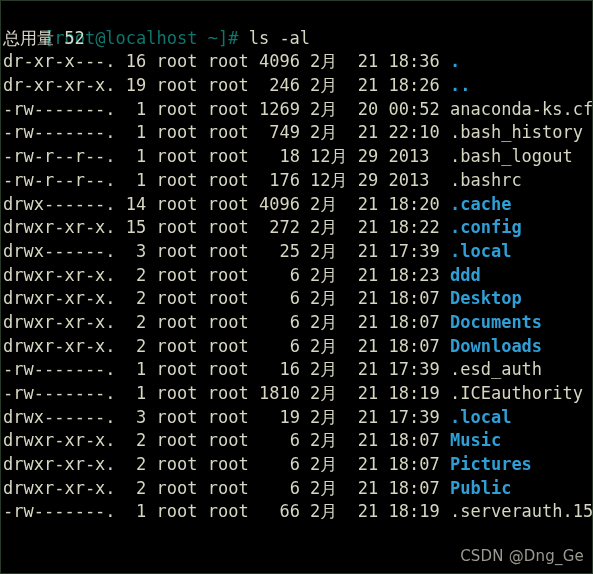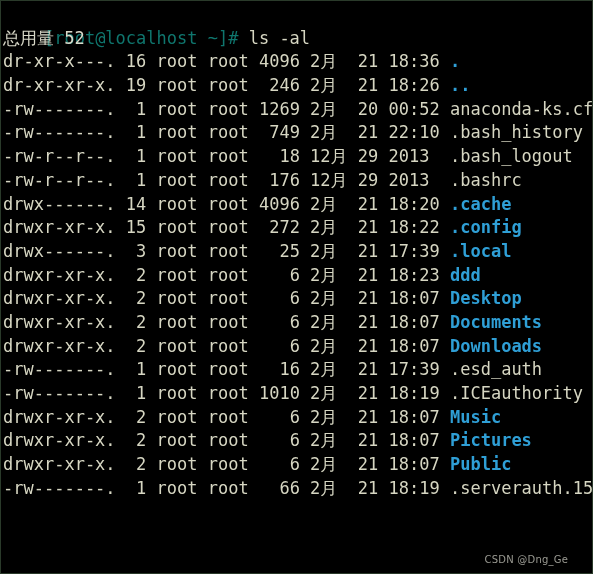--- a/index.html
+++ b/index.html
@@ -31,25 +31,25 @@
     color: #d8d8c8;
     letter-spacing: 0px;
   }
   .seg { white-space: pre; }
   .c-default { color: #d6d6c2; }
   .c-prompt  { color: #0f766e; }
   .c-dir     { color: #2f9fd6; font-weight: bold; }
   .c-file    { color: #d6d6c2; }
   #watermark {
     position: absolute;
-    right: 24px;
+    right: 8px;
     bottom: 8px;
     color: #9a9a92;
     font-family: "DejaVu Sans", "Liberation Sans", sans-serif;
-    font-size: 10px;
+    font-size: 15px;
     letter-spacing: 0.2px;
   }
 </style>
 </head>
 <body>
 
 <div id="terminal">
 
   <div class="line">
     <span class="seg c-prompt">[root@localhost ~]#</span><span class="seg c-default"> </span><span class="seg c-default">ls -al</span>
@@ -65,21 +65,22 @@
       <div class="line"><span class="seg c-default">-rw-r--r--. </span><span class="seg c-default"> 1 </span><span class="seg c-default">root </span><span class="seg c-default">root </span><span class="seg c-default">  18 </span><span class="seg c-default">12月 </span><span class="seg c-default">29 </span><span class="seg c-default">2013  </span><span class="seg c-file">.bash_logout</span></div>
       <div class="line"><span class="seg c-default">-rw-r--r--. </span><span class="seg c-default"> 1 </span><span class="seg c-default">root </span><span class="seg c-default">root </span><span class="seg c-default"> 176 </span><span class="seg c-default">12月 </span><span class="seg c-default">29 </span><span class="seg c-default">2013  </span><span class="seg c-file">.bashrc</span></div>
       <div class="line"><span class="seg c-default">drwx------. </span><span class="seg c-default">14 </span><span class="seg c-default">root </span><span class="seg c-default">root </span><span class="seg c-default">4096 </span><span class="seg c-default">2月  </span><span class="seg c-default">21 </span><span class="seg c-default">18:20 </span><span class="seg c-dir">.cache</span></div>
       <div class="line"><span class="seg c-default">drwxr-xr-x. </span><span class="seg c-default">15 </span><span class="seg c-default">root </span><span class="seg c-default">root </span><span class="seg c-default"> 272 </span><span class="seg c-default">2月  </span><span class="seg c-default">21 </span><span class="seg c-default">18:22 </span><span class="seg c-dir">.config</span></div>
       <div class="line"><span class="seg c-default">drwx------. </span><span class="seg c-default"> 3 </span><span class="seg c-default">root </span><span class="seg c-default">root </span><span class="seg c-default">  25 </span><span class="seg c-default">2月  </span><span class="seg c-default">21 </span><span class="seg c-default">17:39 </span><span class="seg c-dir">.local</span></div>
       <div class="line"><span class="seg c-default">drwxr-xr-x. </span><span class="seg c-default"> 2 </span><span class="seg c-default">root </span><span class="seg c-default">root </span><span class="seg c-default">   6 </span><span class="seg c-default">2月  </span><span class="seg c-default">21 </span><span class="seg c-default">18:23 </span><span class="seg c-dir">ddd</span></div>
       <div class="line"><span class="seg c-default">drwxr-xr-x. </span><span class="seg c-default"> 2 </span><span class="seg c-default">root </span><span class="seg c-default">root </span><span class="seg c-default">   6 </span><span class="seg c-default">2月  </span><span class="seg c-default">21 </span><span class="seg c-default">18:07 </span><span class="seg c-dir">Desktop</span></div>
       <div class="line"><span class="seg c-default">drwxr-xr-x. </span><span class="seg c-default"> 2 </span><span class="seg c-default">root </span><span class="seg c-default">root </span><span class="seg c-default">   6 </span><span class="seg c-default">2月  </span><span class="seg c-default">21 </span><span class="seg c-default">18:07 </span><span class="seg c-dir">Documents</span></div>
       <div class="line"><span class="seg c-default">drwxr-xr-x. </span><span class="seg c-default"> 2 </span><span class="seg c-default">root </span><span class="seg c-default">root </span><span class="seg c-default">   6 </span><span class="seg c-default">2月  </span><span class="seg c-default">21 </span><span class="seg c-default">18:07 </span><span class="seg c-dir">Downloads</span></div>
       <div class="line"><span class="seg c-default">-rw-------. </span><span class="seg c-default"> 1 </span><span class="seg c-default">root </span><span class="seg c-default">root </span><span class="seg c-default">  16 </span><span class="seg c-default">2月  </span><span class="seg c-default">21 </span><span class="seg c-default">17:39 </span><span class="seg c-file">.esd_auth</span></div>
-      <div class="line"><span class="seg c-default">-rw-------. </span><span class="seg c-default"> 1 </span><span class="seg c-default">root </span><span class="seg c-default">root </span><span class="seg c-default">1010 </span><span class="seg c-default">2月  </span><span class="seg c-default">21 </span><span class="seg c-default">18:19 </span><span class="seg c-file">.ICEauthority</span></div>
+      <div class="line"><span class="seg c-default">-rw-------. </span><span class="seg c-default"> 1 </span><span class="seg c-default">root </span><span class="seg c-default">root </span><span class="seg c-default">1810 </span><span class="seg c-default">2月  </span><span class="seg c-default">21 </span><span class="seg c-default">18:19 </span><span class="seg c-file">.ICEauthority</span></div>
+      <div class="line"><span class="seg c-default">drwx------. </span><span class="seg c-default"> 3 </span><span class="seg c-default">root </span><span class="seg c-default">root </span><span class="seg c-default">  19 </span><span class="seg c-default">2月  </span><span class="seg c-default">21 </span><span class="seg c-default">17:39 </span><span class="seg c-dir">.local</span></div>
       <div class="line"><span class="seg c-default">drwxr-xr-x. </span><span class="seg c-default"> 2 </span><span class="seg c-default">root </span><span class="seg c-default">root </span><span class="seg c-default">   6 </span><span class="seg c-default">2月  </span><span class="seg c-default">21 </span><span class="seg c-default">18:07 </span><span class="seg c-dir">Music</span></div>
       <div class="line"><span class="seg c-default">drwxr-xr-x. </span><span class="seg c-default"> 2 </span><span class="seg c-default">root </span><span class="seg c-default">root </span><span class="seg c-default">   6 </span><span class="seg c-default">2月  </span><span class="seg c-default">21 </span><span class="seg c-default">18:07 </span><span class="seg c-dir">Pictures</span></div>
       <div class="line"><span class="seg c-default">drwxr-xr-x. </span><span class="seg c-default"> 2 </span><span class="seg c-default">root </span><span class="seg c-default">root </span><span class="seg c-default">   6 </span><span class="seg c-default">2月  </span><span class="seg c-default">21 </span><span class="seg c-default">18:07 </span><span class="seg c-dir">Public</span></div>
       <div class="line"><span class="seg c-default">-rw-------. </span><span class="seg c-default"> 1 </span><span class="seg c-default">root </span><span class="seg c-default">root </span><span class="seg c-default">  66 </span><span class="seg c-default">2月  </span><span class="seg c-default">21 </span><span class="seg c-default">18:19 </span><span class="seg c-file">.serverauth.1538</span></div>
     </div>
 
   <div id="watermark">CSDN @Dng_Ge</div>
 </div>
 
 </body></html>

